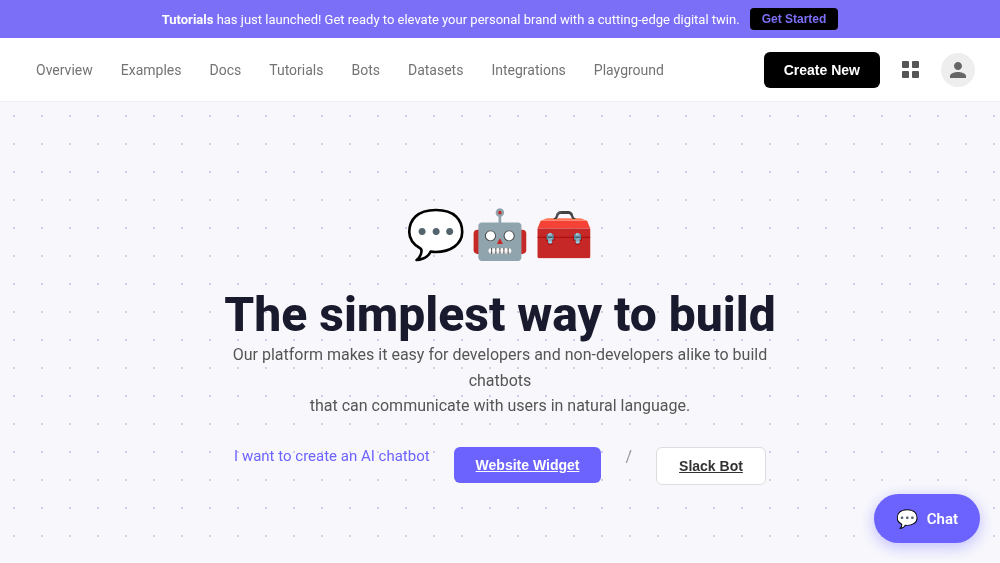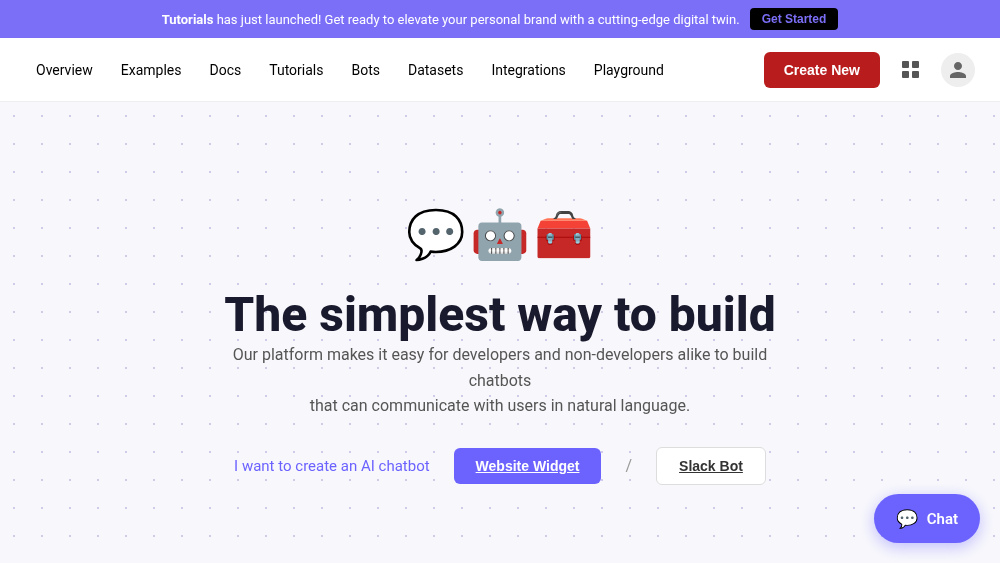--- a/index.html
+++ b/index.html
@@ -39,34 +39,34 @@
       border-bottom: 1px solid #eee;
       position: relative;
     }
     .nav-links {
       display: flex;
       align-items: center;
       gap: 4px;
       flex: 1;
     }
     .nav-link {
-      color: #000000;
+      color: #737373;
       text-decoration: none;
       font-size: 14px;
       padding: 8px 12px;
       border-radius: 4px;
       cursor: pointer;
     }
     .nav-actions {
       display: flex;
       align-items: center;
       gap: 12px;
     }
     .create-new-btn {
-      background: #b91c1c;
+      background: #000000;
       color: white;
       border: none;
       border-radius: 6px;
       padding: 10px 20px;
       font-size: 14px;
       font-weight: 600;
       cursor: pointer;
     }
     .icon-btn {
       background: none;
@@ -124,21 +124,21 @@
     .hero-description {
       font-size: 16px;
       color: #555;
       max-width: 560px;
       line-height: 1.6;
       margin-bottom: 28px;
     }
 
     .cta-row {
       display: flex;
-      align-items: center;
+      align-items: flex-start;
       gap: 24px;
     }
     .cta-text {
       color: #6c63ff;
       font-size: 15px;
     }
     .cta-btn {
       padding: 10px 22px;
       border-radius: 6px;
       font-size: 14px;

